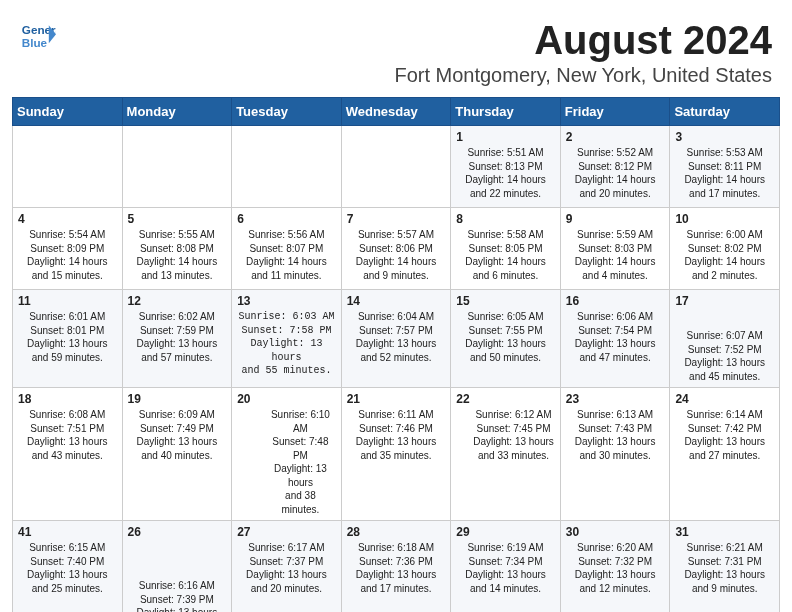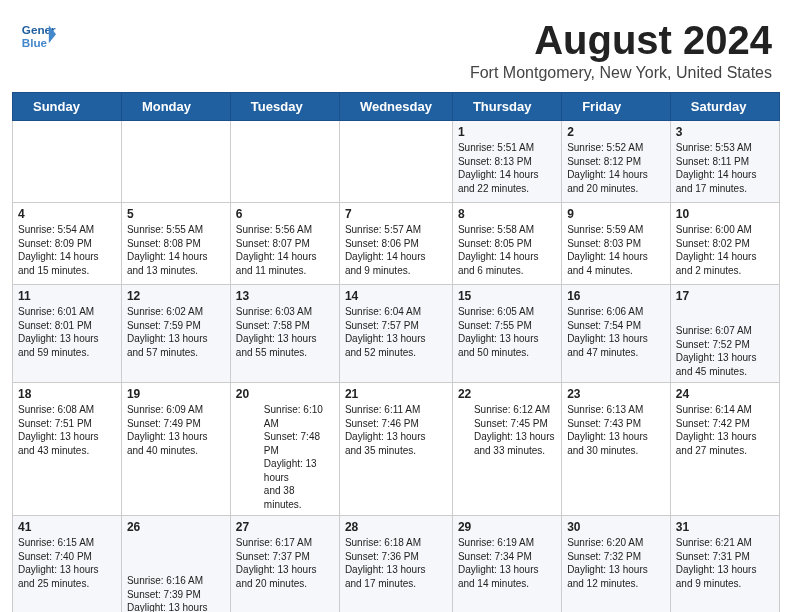--- a/index.html
+++ b/index.html
@@ -27,37 +27,37 @@
     .title-block {
       text-align: right;
     }
     .month-year {
       font-size: 40px;
       font-weight: bold;
       color: #222;
       line-height: 1.1;
     }
     .location {
-      font-size: 16px;
+      font-size: 20px;
       color: #444;
       margin-top: 2px;
     }
     .calendar-wrapper {
       padding: 0 12px 12px 12px;
     }
     table {
       width: 100%;
       border-collapse: collapse;
     }
     thead tr th {
       background: #2060a0;
       color: #fff;
       font-size: 13px;
       font-weight: bold;
-      padding: 6px 20px;
+      padding: 6px 4px;
       text-align: left;
       border: 1px solid #1a4f8a;
     }
     tbody tr td {
       border: 1px solid #ccc;
       vertical-align: top;
       padding: 4px 5px;
       font-size: 10.5px;
       color: #222;
       width: 14.28%;
@@ -74,20 +74,21 @@
     .day-num {
       font-weight: bold;
       font-size: 12px;
       display: block;
       margin-bottom: 2px;
     }
     .day-info {
       font-size: 10px;
       line-height: 1.35;
       color: #222;
+      text-align: center;
     }
     td.empty {
       background: #fff !important;
     }
   </style>
 </head>
 <body>
 
 <div class="header">
   <div class="logo">
@@ -205,21 +206,21 @@
           </td>
           <td>
             <span class="day-num">12</span>
             <div class="day-info" style="white-space: pre-line;">Sunrise: 6:02 AM
 Sunset: 7:59 PM
 Daylight: 13 hours
 and 57 minutes.</div>
           </td>
           <td>
             <span class="day-num">13</span>
-            <div class="day-info" style="white-space: pre-line;">Sunrise: 6:03 AM
+            <div class="day-info" style="white-space: pre-line; font-family: Liberation Mono, monospace;">Sunrise: 6:03 AM
 Sunset: 7:58 PM
 Daylight: 13 hours
 and 55 minutes.</div>
           </td>
           <td>
             <span class="day-num">14</span>
             <div class="day-info" style="white-space: pre-line;">Sunrise: 6:04 AM
 Sunset: 7:57 PM
 Daylight: 13 hours
 and 52 minutes.</div>

